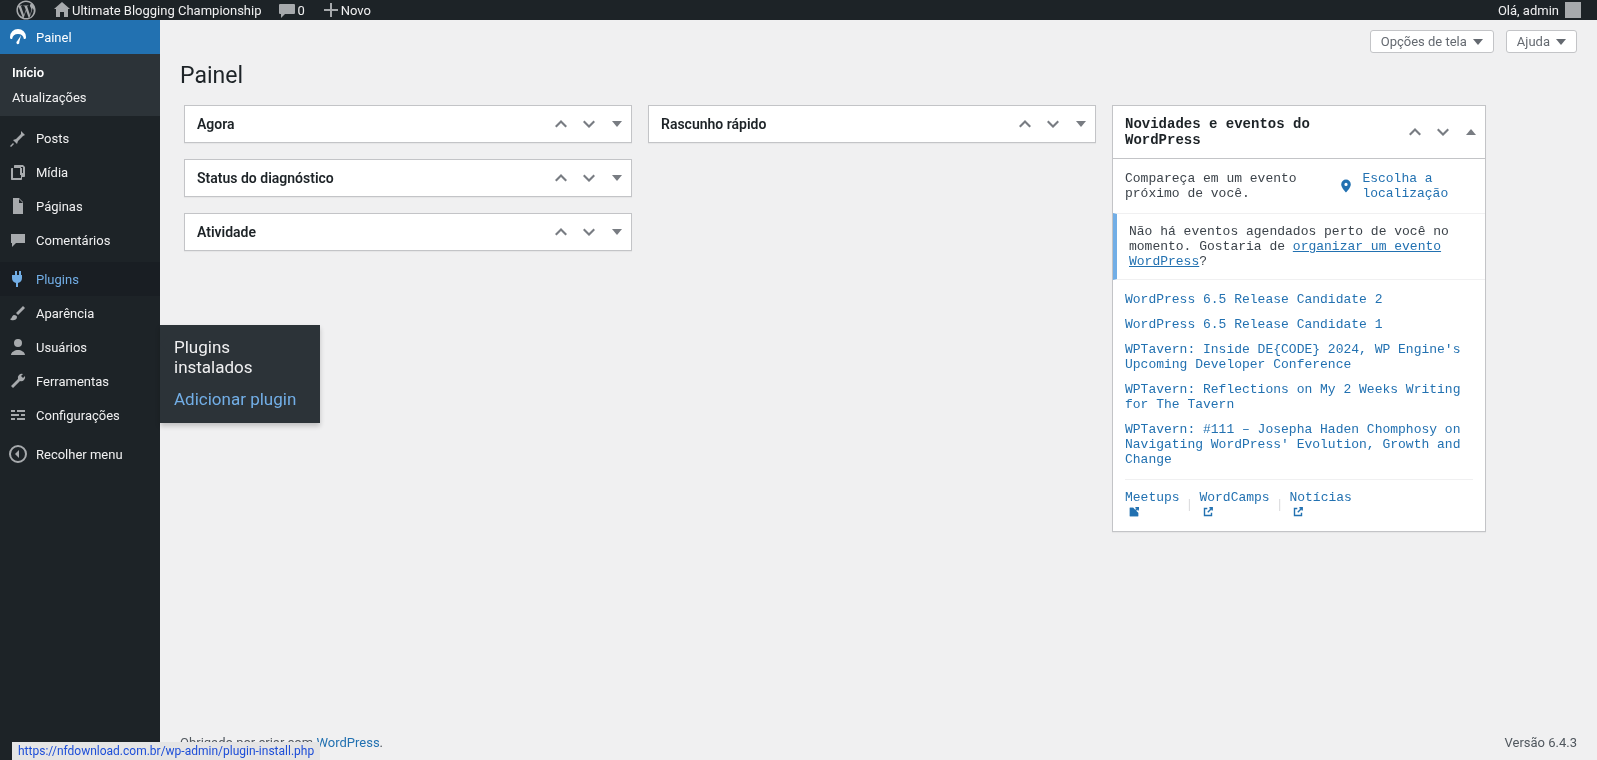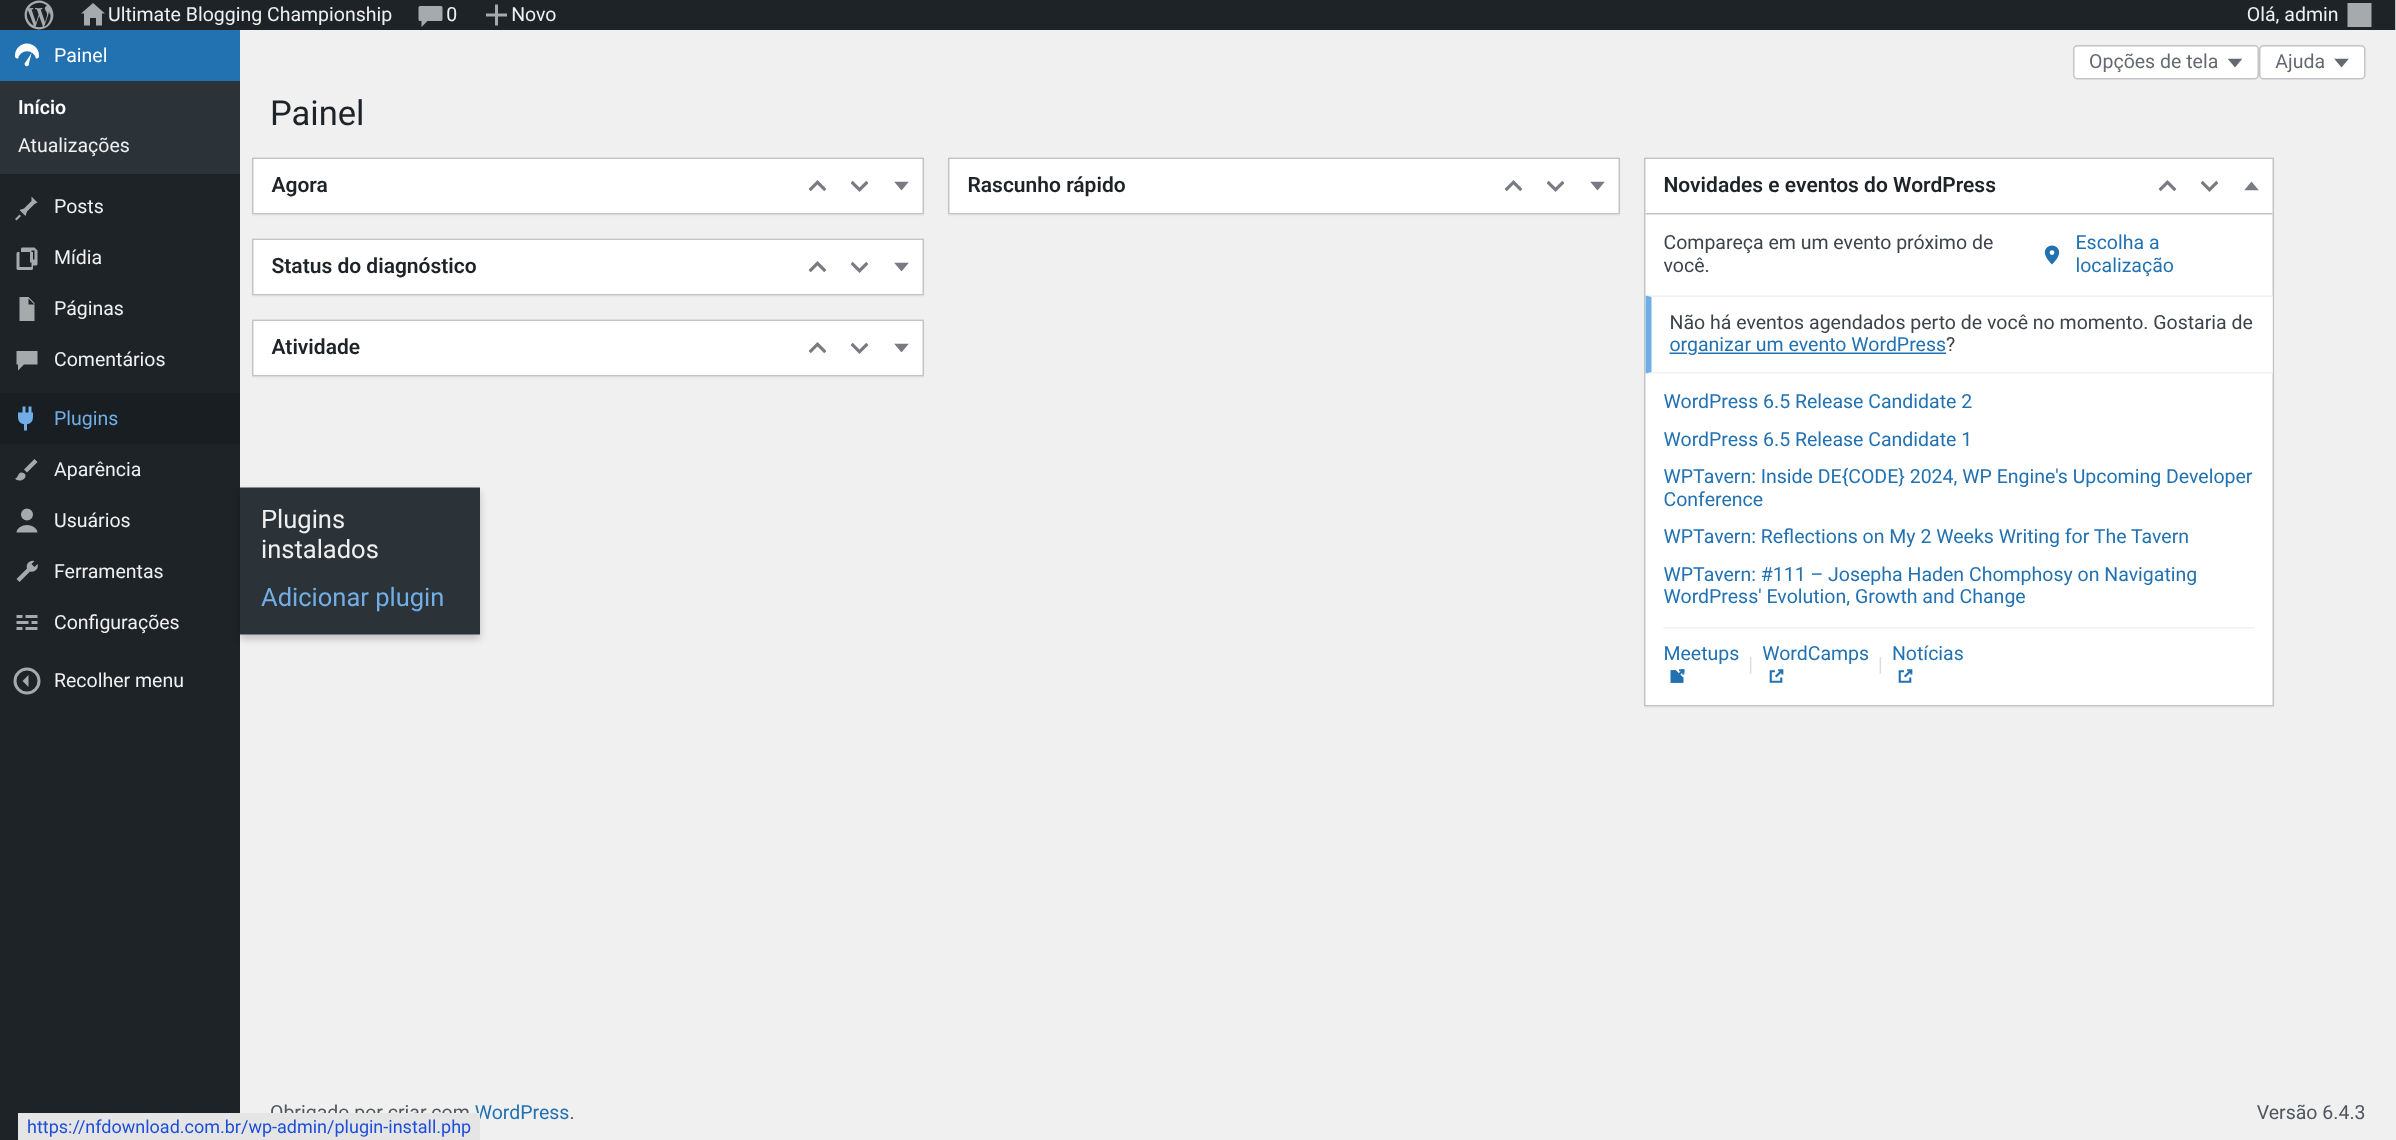--- a/index.html
+++ b/index.html
@@ -25,28 +25,28 @@
   .submenu a{display:block;padding:5px 12px;color:#f0f0f1;font-size:13px;}
   .submenu a.current{color:#fff;font-weight:600;}
   .menu-separator{height:5px;}
   
   .flyout{position:absolute;left:160px;background:#2c3338;min-width:160px;padding:6px 0 8px;box-shadow:0 3px 5px rgba(0,0,0,.2);}
   .flyout::before{content:"";position:absolute;left:-8px;top:11px;border:8px solid transparent;border-right-color:#2c3338;}
   .flyout a{display:block;padding:6px 14px;color:#f0f0f1;font-size:17px;}
   .flyout a.current{color:#72aee6;}
   
   #content{flex:1;display:flex;flex-direction:column;min-width:0;}
-  #header-actions{display:flex;justify-content:flex-end;padding:10px 20px 0;gap:0;}
+  #header-actions{display:flex;justify-content:flex-end;padding:10px 20px 0;gap:12px;}
   .screen-btn{background:#fff;border:1px solid #c3c4c7;color:#646970;font-size:13px;padding:3px 10px;border-radius:3px;cursor:pointer;display:flex;align-items:center;}
   .screen-btn .caret{margin-left:6px;}
   h1.page-title{font-size:23px;font-weight:400;color:#1d2327;margin:0;padding:9px 0 4px 20px;}
-  #dashboard-widgets{display:flex;gap:16px;padding:12px 8px 20px;align-items:flex-start;}
+  #dashboard-widgets{display:flex;gap:16px;padding:12px 24px 20px;align-items:flex-start;}
   .widget-col{display:flex;flex-direction:column;gap:16px;width:448px;}
   .widget-col:nth-child(2){width:448px;}
-  .widget-col:nth-child(3){width:420px;}
+  .widget-col:nth-child(3){width:374px;font-family:Liberation Mono, monospace;}
   .postbox{background:#fff;border:1px solid #c3c4c7;box-shadow:0 1px 1px rgba(0,0,0,.04);}
   .postbox-header{display:flex;align-items:center;border-bottom:1px solid #c3c4c7;}
   .postbox.closed .postbox-header{border-bottom:none;}
   .postbox-header h2{flex:1;font-size:14px;font-weight:600;color:#1d2327;margin:0;padding:10px 12px;}
   .handle-actions{display:flex;}
   .hbtn{width:28px;height:36px;display:flex;align-items:center;justify-content:center;color:#787c82;cursor:pointer;}
   .postbox .inside{padding:12px;font-size:13px;color:#3c434a;}
   .inside a{color:#2271b1;}
   .event-loc{display:flex;align-items:center;gap:8px;}
   .event-msg{border-left:4px solid #72aee6;background:#fff;padding:10px 12px;margin:12px -12px 12px -12px;border-top:1px solid #f0f0f1;border-bottom:1px solid #f0f0f1;}

